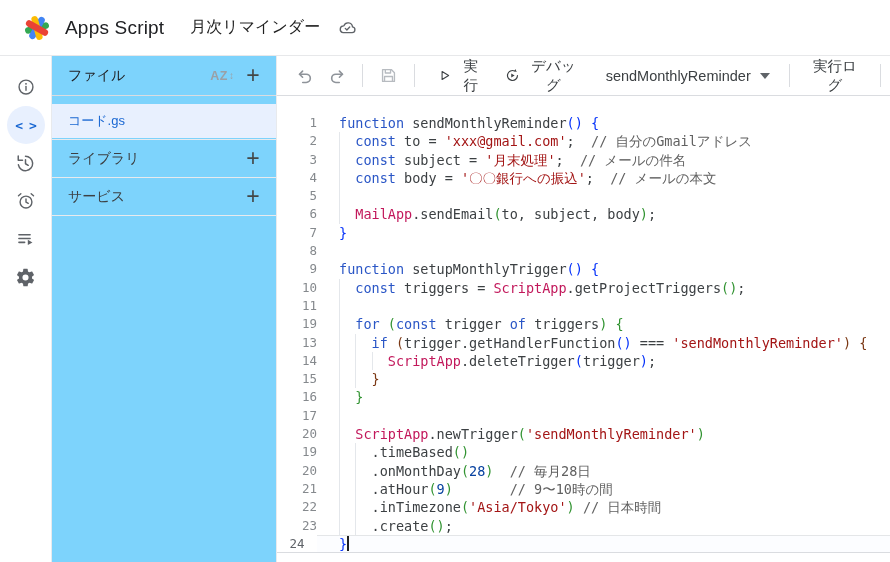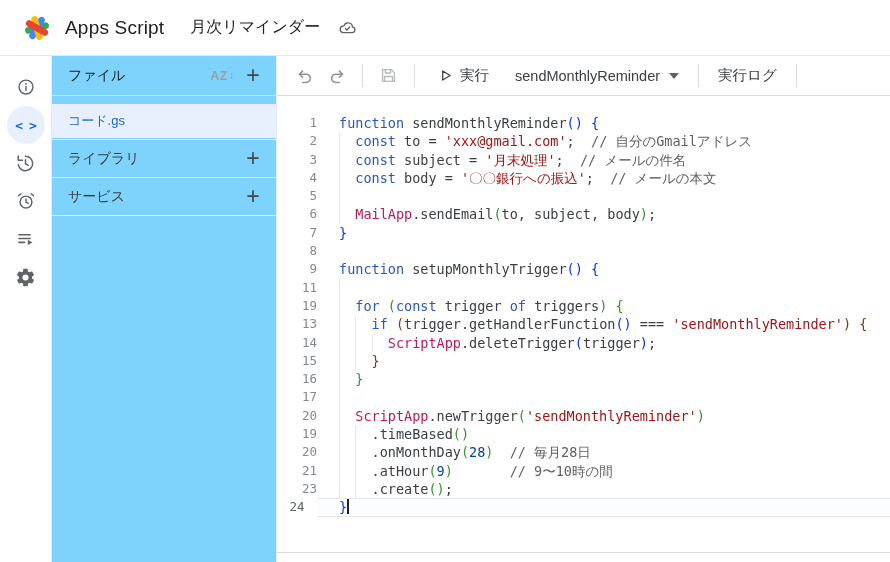--- a/index.html
+++ b/index.html
@@ -209,20 +209,28 @@
             <path d="M7 19.5v-6.2h10v6.2"></path>
         </svg>
       </button>
       <span class="tdiv"></span>
       <button class="tbtn run-btn">
         <svg width="15" height="15" viewBox="0 0 24 24" fill="none" stroke="#3c4043" stroke-width="2" stroke-linejoin="round">
           <path d="M7.5 4.8v14.4L19.5 12z"></path>
         </svg>
         <span>実行</span>
       </button>
+      <button class="tbtn debug-btn">
+        <svg width="17" height="17" viewBox="0 0 24 24">
+          <path d="M20 12a8 8 0 1 1-4.6-7.24" fill="none" stroke="#3c4043" stroke-width="1.9" stroke-linecap="round"></path>
+          <path d="M16.6 1.5 14.8 5.3l4 .9z" fill="#3c4043"></path>
+          <path d="M10 8.7l5.4 3.3-5.4 3.3z" fill="#3c4043"></path>
+        </svg>
+        <span>デバッグ</span>
+      </button>
       <button class="tbtn fn-btn">
         <span>sendMonthlyReminder</span>
         <span class="caret-down"></span>
       </button>
       <span class="tdiv"></span>
       <button class="tbtn log-btn">
         <span>実行ログ</span>
       </button>
       <span class="tdiv"></span>
     </div>
@@ -259,20 +267,24 @@
           </div>
           <div class="cl">
             <span class="gut">8</span>
             <span class="ct"></span>
           </div>
           <div class="cl">
             <span class="gut">9</span>
             <span class="ct"><span class="k">function</span><span class="d"> setupMonthlyTrigger</span><span class="b1">(</span><span class="b1">)</span><span class="d"> </span><span class="b1">{</span></span>
           </div>
           <div class="cl">
+            <span class="gut">10</span>
+            <span class="ct"><i class="ig" style="left: calc(0ch + 22px);"></i><span class="d">  </span><span class="k">const</span><span class="d"> triggers = </span><span class="m">ScriptApp</span><span class="d">.getProjectTriggers</span><span class="b2">(</span><span class="b2">)</span><span class="d">;</span></span>
+          </div>
+          <div class="cl">
             <span class="gut">11</span>
             <span class="ct"><i class="ig" style="left: calc(0ch + 22px);"></i></span>
           </div>
           <div class="cl">
             <span class="gut">19</span>
             <span class="ct"><i class="ig" style="left: calc(0ch + 22px);"></i><span class="d">  </span><span class="k">for</span><span class="d"> </span><span class="b2">(</span><span class="k">const</span><span class="d"> trigger </span><span class="k">of</span><span class="d"> triggers</span><span class="b2">)</span><span class="d"> </span><span class="b2">{</span></span>
           </div>
           <div class="cl">
             <span class="gut">13</span>
             <span class="ct"><i class="ig" style="left: calc(0ch + 22px);"></i><i class="ig" style="left: calc(2ch + 22px);"></i><span class="d">    </span><span class="k">if</span><span class="d"> </span><span class="b3">(</span><span class="d">trigger.getHandlerFunction</span><span class="b1">(</span><span class="b1">)</span><span class="d"> === </span><span class="s">'sendMonthlyReminder'</span><span class="b3">)</span><span class="d"> </span><span class="b3">{</span></span>
@@ -301,20 +313,24 @@
             <span class="gut">19</span>
             <span class="ct"><i class="ig" style="left: calc(0ch + 22px);"></i><i class="ig" style="left: calc(2ch + 22px);"></i><span class="d">    .timeBased</span><span class="b2">(</span><span class="b2">)</span></span>
           </div>
           <div class="cl">
             <span class="gut">20</span>
             <span class="ct"><i class="ig" style="left: calc(0ch + 22px);"></i><i class="ig" style="left: calc(2ch + 22px);"></i><span class="d">    .onMonthDay</span><span class="b2">(</span><span class="n">28</span><span class="b2">)</span><span class="d">  </span><span class="c">// 毎月28日</span></span>
           </div>
           <div class="cl">
             <span class="gut">21</span>
             <span class="ct"><i class="ig" style="left: calc(0ch + 22px);"></i><i class="ig" style="left: calc(2ch + 22px);"></i><span class="d">    .atHour</span><span class="b2">(</span><span class="n">9</span><span class="b2">)</span><span class="d">       </span><span class="c">// 9〜10時の間</span></span>
+          </div>
+          <div class="cl">
+            <span class="gut">22</span>
+            <span class="ct"><i class="ig" style="left: calc(0ch + 22px);"></i><i class="ig" style="left: calc(2ch + 22px);"></i><span class="d">    .inTimezone</span><span class="b2">(</span><span class="s">'Asia/Tokyo'</span><span class="b2">)</span><span class="d"> </span><span class="c">// 日本時間</span></span>
           </div>
           <div class="cl">
             <span class="gut">23</span>
             <span class="ct"><i class="ig" style="left: calc(0ch + 22px);"></i><i class="ig" style="left: calc(2ch + 22px);"></i><span class="d">    .create</span><span class="b2">(</span><span class="b2">)</span><span class="d">;</span></span>
           </div>
           <div class="cl cur">
             <span class="gut">24</span>
             <span class="ct"><span class="b1">}</span><i class="caret"></i></span>
           </div>
         </div>

